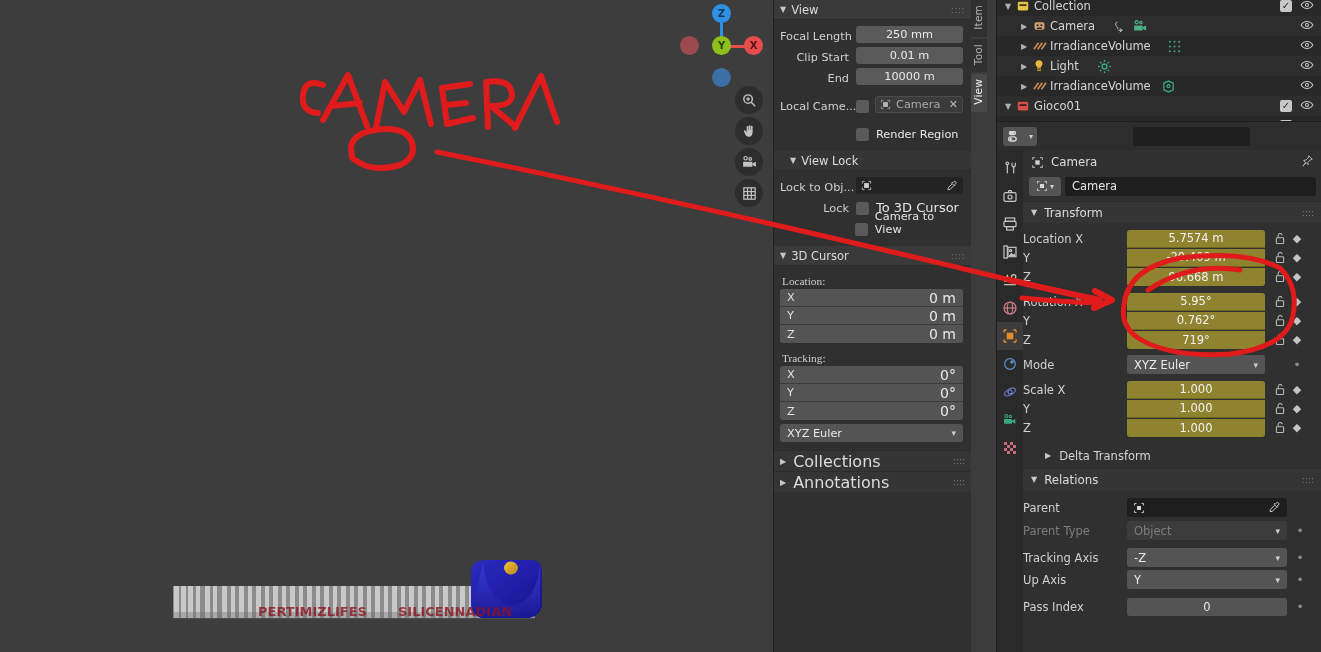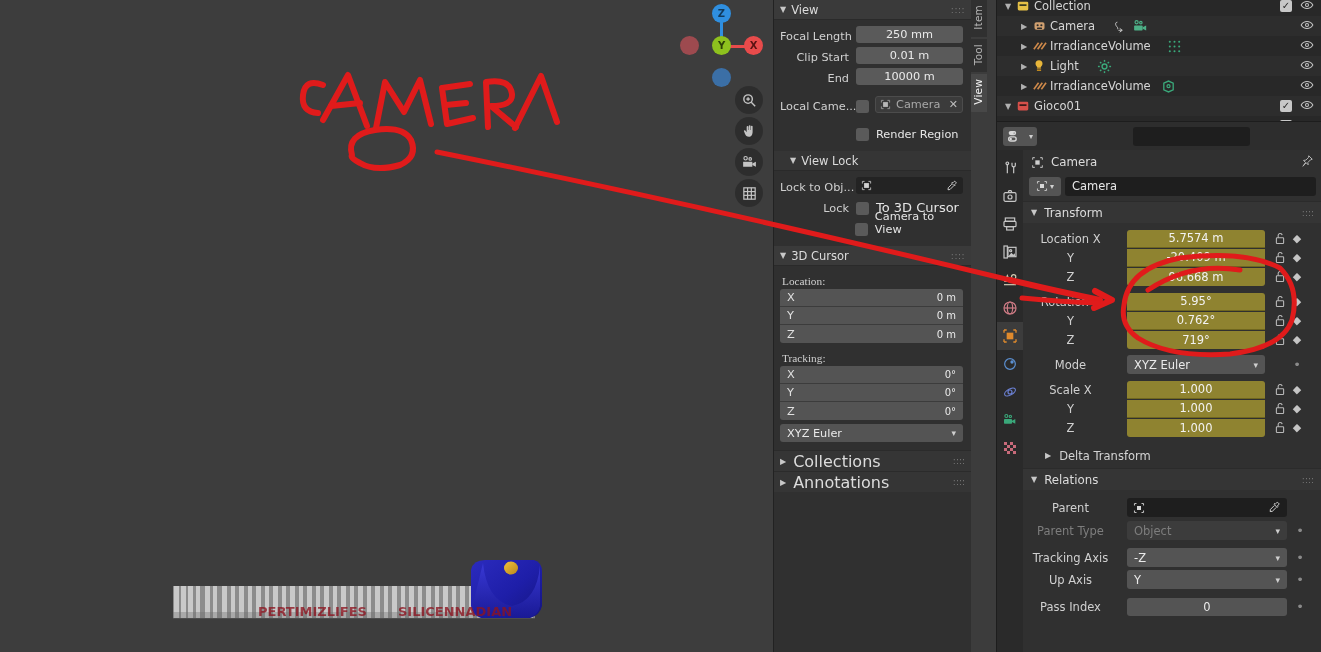--- a/index.html
+++ b/index.html
@@ -49,21 +49,21 @@
     display:flex; align-items:center; justify-content:center;
     color:#eaeaea; font-size:11.3px; }
   .fld.dark{ background:#232323; justify-content:flex-start; padding:0 5px; }
   .cbx{ width:13px; height:13px; background:#5a5a5a; border-radius:2.5px; flex:none; }
   .sub-lbl{ color:#d0d0d0; font-size:11.3px; margin:3px 0 2px 2px;font-family:Liberation Serif, serif; }
   .stack{ border-radius:3px; overflow:hidden; margin-bottom:2px; }
   .srow{ display:flex; align-items:center; height:18px; background:#545454;
     border-bottom:1px solid #3c3c3c; padding:0 7px; }
   .srow:last-child{ border-bottom:none; }
   .srow .k{ color:#e0e0e0; font-size:11.3px; }
-  .srow .v{ margin-left:auto; color:#eaeaea; font-size:10px; }
+  .srow .v{ margin-left:auto; color:#eaeaea; font-size:14px; }
   .selbox{ height:18px; background:#545454; border-radius:3px; display:flex;
     align-items:center; padding:0 7px; color:#eaeaea; font-size:11.3px; margin-top:4px; }
   .selbox .chev{ margin-left:auto; color:#cfcfcf; font-size:9px; }
   .pnl-collapsed{ display:flex; align-items:center; height:21px; padding:0 6px;
     background:#353535; border-top:1px solid #2b2b2b; }
   .pnl-collapsed .tri{ font-size:8px; color:#c8c8c8; margin-right:7px; }
   .pnl-collapsed .ttl{ font-size:16px; color:#dcdcdc; }
   .pnl-collapsed .grip{ margin-left:auto; color:#777; font-size:9px; line-height:6px; }
   .sep{ height:7px; }
   .cam-pill{ flex:1; height:17px; background:#3b3b3b; border:1px solid #4c4c4c;
@@ -108,21 +108,21 @@
   .idbtn{ width:32px; height:19px; background:#545454; border-radius:3px;
     display:flex; align-items:center; justify-content:center; gap:2px; }
   .idname{ flex:1; height:19px; background:#1e1e1e; border-radius:3px;
     display:flex; align-items:center; padding:0 7px; color:#e8e8e8; font-size:11.5px; }
   .psec{ display:flex; align-items:center; height:22px; padding:0 8px; background:#353535;
     border-top:1px solid #2b2b2b; }
   .psec .tri{ font-size:8px; color:#c8c8c8; margin-right:7px; }
   .psec .ttl{ font-size:11.8px; color:#dcdcdc; }
   .psec .grip{ margin-left:auto; color:#777; font-size:9px; line-height:6px; }
   .trow{ display:flex; align-items:center; height:19px; padding:0 6px 0 0; }
-  .trow .tl{ width:104px; text-align:center; padding-right:9px; color:#d0d0d0; font-size:11.5px; }
+  .trow .tl{ width:104px; text-align:left; padding-right:9px; color:#d0d0d0; font-size:11.5px; }
   .tfield{ width:138px; height:18px; background:#8f8330; display:flex;
     align-items:center; justify-content:center; color:#f2f2f2; font-size:11.5px;
     border-bottom:1px solid #6f661f; }
   .tgrp .trow:first-child .tfield{ border-radius:3px 3px 0 0; }
   .tgrp .trow:last-child .tfield{ border-radius:0 0 3px 3px; border-bottom:none; }
   .tlock{ width:16px; display:flex; justify-content:center; margin-left:7px; }
   .tkey{ width:14px; text-align:center; color:#c5c5c5; font-size:11px; margin-left:2px; }
   .tsel{ width:138px; height:19px; background:#545454; border-radius:3px;
     display:flex; align-items:center; padding:0 7px; color:#eaeaea; font-size:11.5px; }
   .tsel .chev{ margin-left:auto; font-size:9px; color:#cfcfcf; }

